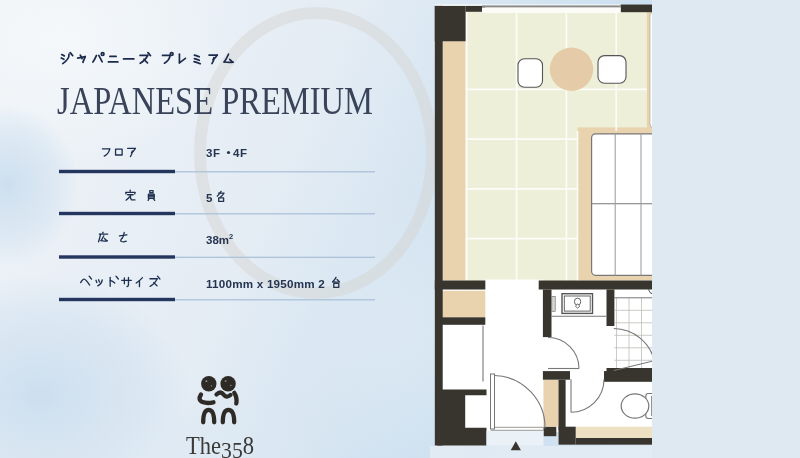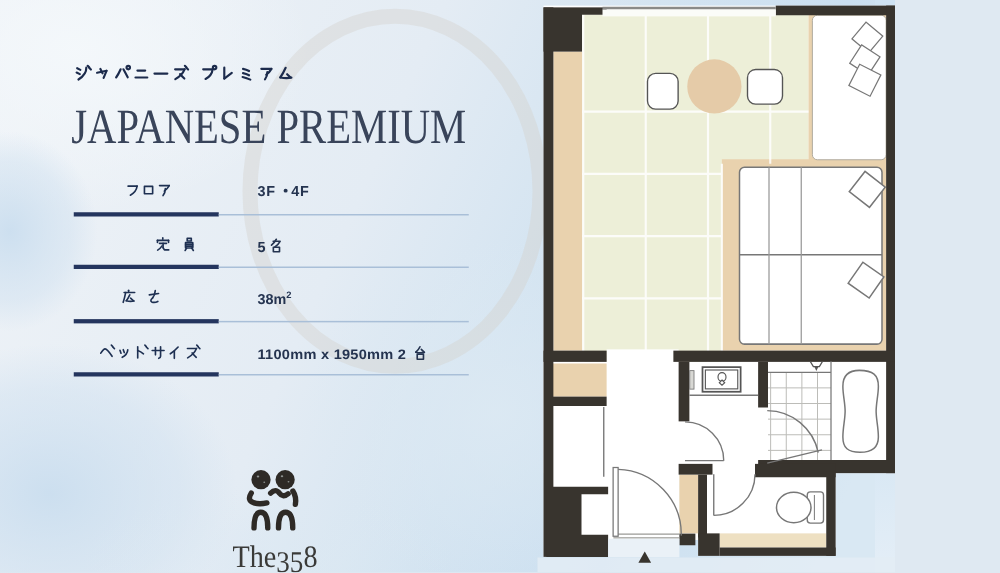--- a/index.html
+++ b/index.html
@@ -1,17 +1,17 @@
 <!DOCTYPE html>
 <html><head>
 <meta charset="utf-8">
 <title>Japanese Premium</title>
 <style>
 html,body{margin:0;padding:0;background:#dfe9f2;}
-#page{position:relative;width:716px;height:458px;overflow:hidden;font-family:"Liberation Sans",sans-serif;}
+#page{position:relative;width:652px;height:458px;overflow:hidden;font-family:"Liberation Sans",sans-serif;}
 </style>
 </head>
 <body>
 <div id="page">
 <svg width="800" height="458" viewBox="0 0 800 458" font-family="Liberation Sans, sans-serif">
 <defs>
 <linearGradient id="bgg" x1="0" y1="0" x2="1" y2="0.25">
  <stop offset="0" stop-color="#eff3f7"></stop>
           <stop offset="0.42" stop-color="#e4ecf4"></stop>
  <stop offset="0.62" stop-color="#d4e4f1"></stop>

